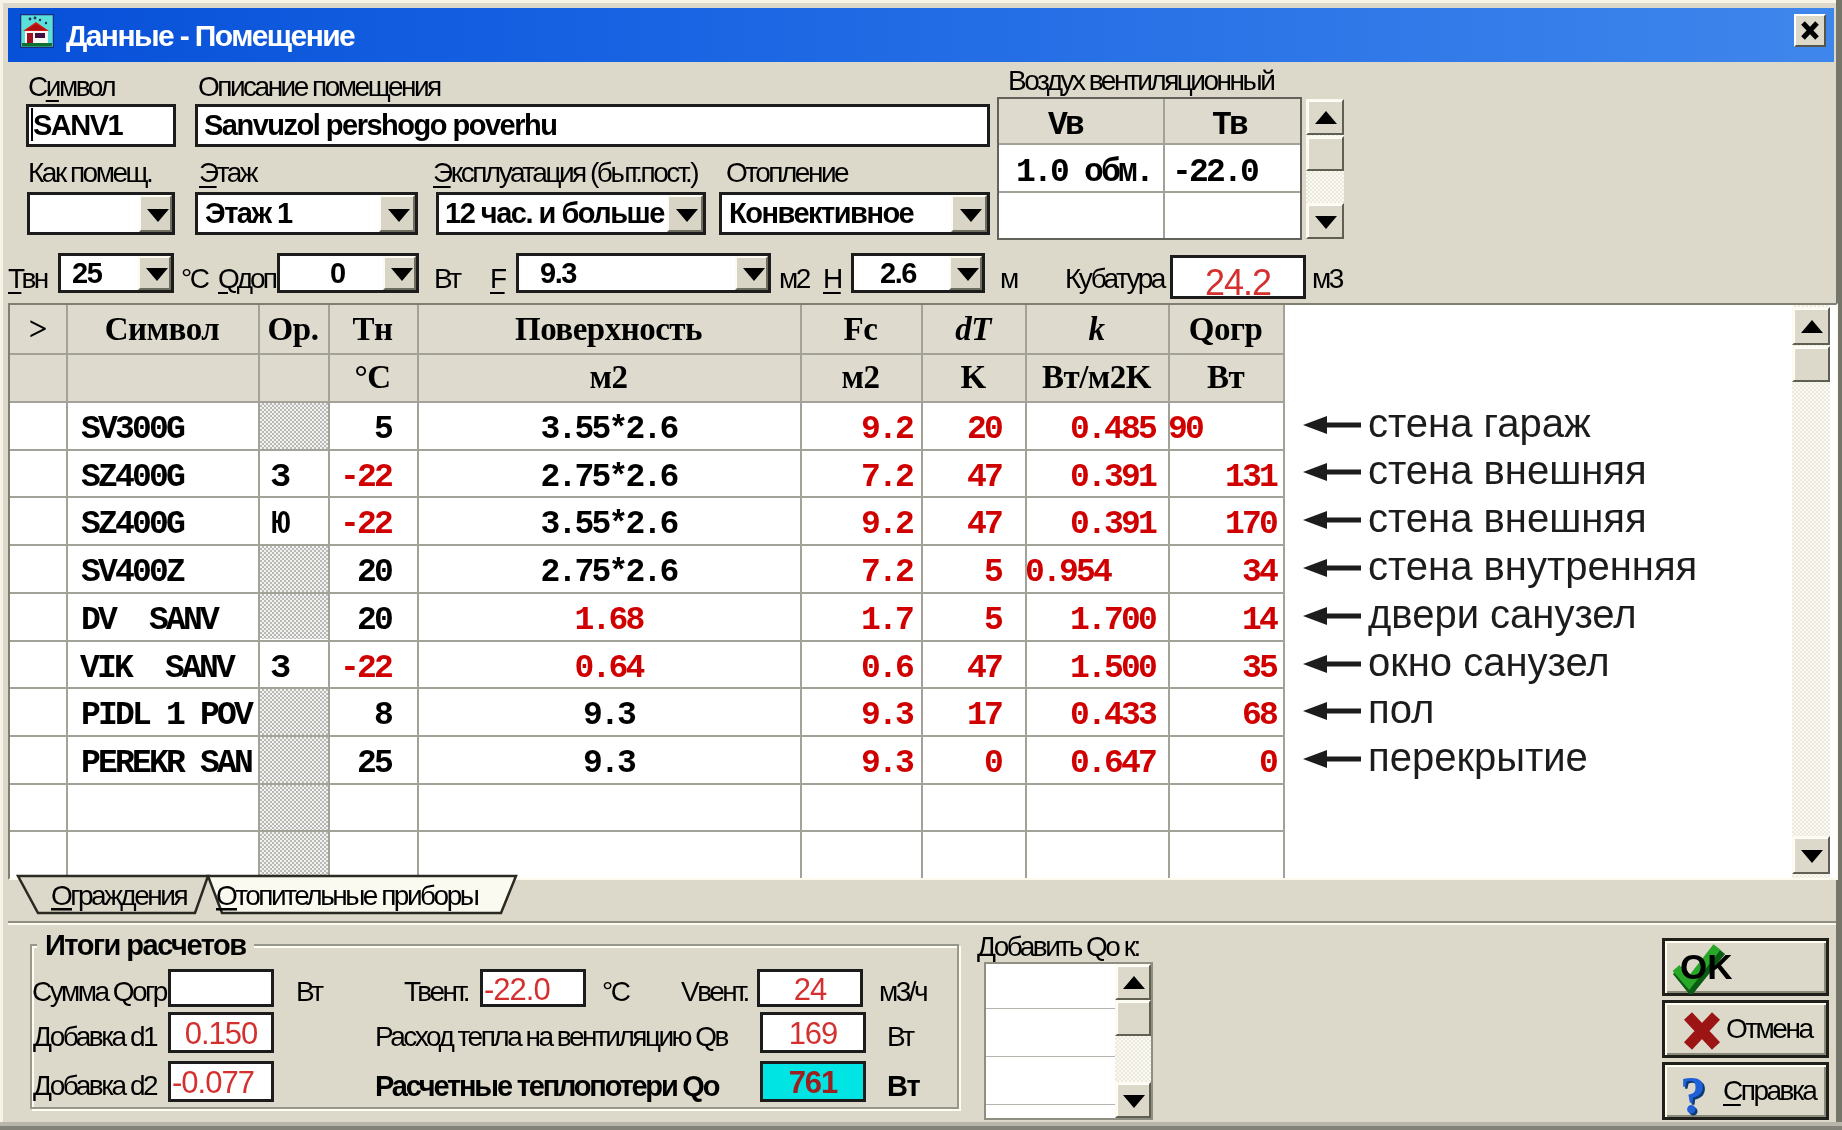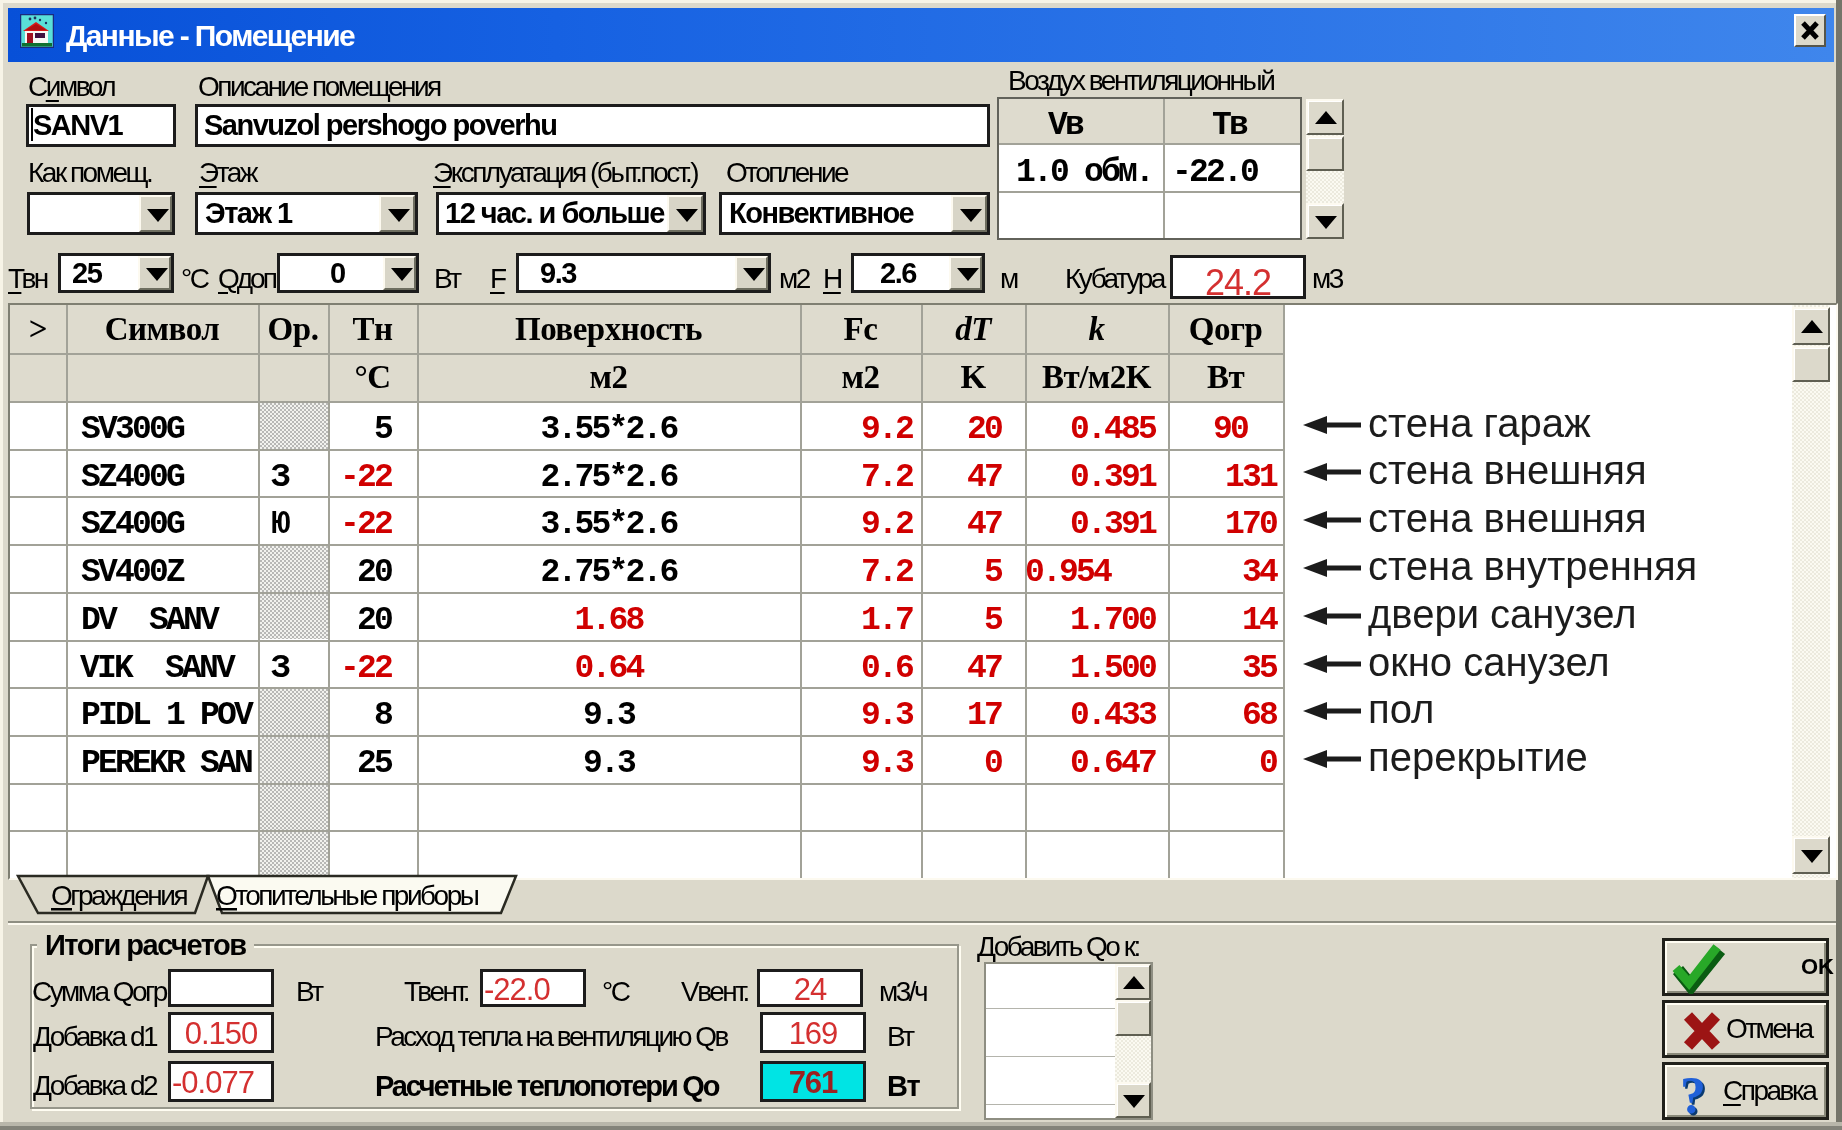--- a/index.html
+++ b/index.html
@@ -189,21 +189,21 @@
     <div class="hdr" style="position:absolute;left:1025px;top:353px;width:143px;height:48px;line-height:48px;text-align:center;">Вт/м2K</div>
     <div class="hdr" style="position:absolute;left:1168px;top:305px;width:115px;height:48px;line-height:48px;text-align:center;">Qогр</div>
     <div class="hdr" style="position:absolute;left:1168px;top:353px;width:115px;height:48px;line-height:48px;text-align:center;">Вт</div>
     <div class="hatch" style="left:260px;top:403px;width:68px;height:45.7px;"></div>
     <div class="mono cell" style="left:66px;top:406px;width:192px;height:47.7px;line-height:47.7px;text-align:left;padding-left:15px;box-sizing:border-box;">SV300G</div>
     <div class="mono cell" style="left:328px;top:406px;width:89px;height:47.7px;line-height:47.7px;text-align:right;padding-right:26px;box-sizing:border-box;">5</div>
     <div class="mono cell" style="left:417px;top:406px;width:383px;height:47.7px;line-height:47.7px;text-align:center;">3.55*2.6</div>
     <div class="mono cell red" style="left:800px;top:406px;width:121px;height:47.7px;line-height:47.7px;text-align:right;padding-right:9px;box-sizing:border-box;">9.2</div>
     <div class="mono cell red" style="left:921px;top:406px;width:104px;height:47.7px;line-height:47.7px;text-align:right;padding-right:24px;box-sizing:border-box;">20</div>
     <div class="mono cell red" style="left:1025px;top:406px;width:143px;height:47.7px;line-height:47.7px;text-align:right;padding-right:13px;box-sizing:border-box;">0.485</div>
-    <div class="mono cell red" style="left:1168px;top:406px;width:115px;height:47.7px;line-height:47.7px;text-align:center;padding-right:7px;box-sizing:border-box;margin-left:8px;">90</div>
+    <div class="mono cell red" style="left:1168px;top:406px;width:115px;height:47.7px;line-height:47.7px;text-align:left;padding-right:7px;box-sizing:border-box;">90</div>
     <div class="mono cell" style="left:66px;top:453.7px;width:192px;height:47.7px;line-height:47.7px;text-align:left;padding-left:15px;box-sizing:border-box;">SZ400G</div>
     <div class="mono cell" style="left:258px;top:453.7px;width:70px;height:47.7px;line-height:47.7px;text-align:left;padding-left:13px;box-sizing:border-box;">З</div>
     <div class="mono cell red" style="left:328px;top:453.7px;width:89px;height:47.7px;line-height:47.7px;text-align:right;padding-right:26px;box-sizing:border-box;">-22</div>
     <div class="mono cell" style="left:417px;top:453.7px;width:383px;height:47.7px;line-height:47.7px;text-align:center;">2.75*2.6</div>
     <div class="mono cell red" style="left:800px;top:453.7px;width:121px;height:47.7px;line-height:47.7px;text-align:right;padding-right:9px;box-sizing:border-box;">7.2</div>
     <div class="mono cell red" style="left:921px;top:453.7px;width:104px;height:47.7px;line-height:47.7px;text-align:right;padding-right:24px;box-sizing:border-box;">47</div>
     <div class="mono cell red" style="left:1025px;top:453.7px;width:143px;height:47.7px;line-height:47.7px;text-align:right;padding-right:13px;box-sizing:border-box;">0.391</div>
     <div class="mono cell red" style="left:1168px;top:453.7px;width:115px;height:47.7px;line-height:47.7px;text-align:right;padding-right:7px;box-sizing:border-box;">131</div>
     <div class="mono cell" style="left:66px;top:501.4px;width:192px;height:47.7px;line-height:47.7px;text-align:left;padding-left:15px;box-sizing:border-box;">SZ400G</div>
     <div class="mono cell" style="left:258px;top:501.4px;width:70px;height:47.7px;line-height:47.7px;text-align:left;padding-left:13px;box-sizing:border-box;">Ю</div>
@@ -362,21 +362,21 @@
 <div class="tri-u" style="left:1123px;top:976px;"></div>
 <div class="sbbtn" style="left:1115px;top:1000px;width:36px;height:36px;"></div>
 <div class="sbbtn" style="left:1115px;top:1082px;width:36px;height:36px;"></div>
 <div class="tri-d" style="left:1123px;top:1095px;"></div>
 
 <div class="btn" style="left:1662px;top:938px;"></div>
 <svg class="abs" style="left:1668px;top:940px;" width="60" height="54" viewBox="0 0 60 54">
   <path d="M10 30 L23 46 L52 10" stroke="#0a5c12" stroke-width="13" fill="none"></path>
   <path d="M8 28 L21 43 L49 7" stroke="#28a828" stroke-width="9" fill="none"></path>
 </svg>
-<div class="lbl b" style="left:1801px;top:950px;font-size:22px;letter-spacing:0px;">OK</div>
+<div class="lbl b" style="left:1680px;top:950px;font-size:35px;letter-spacing:0px;">OK</div>
 
 <div class="btn" style="left:1662px;top:1000px;"></div>
 <svg class="abs" style="left:1680px;top:1008px;" width="44" height="44" viewBox="0 0 44 44">
   <path d="M8 8 L36 38 M36 8 L8 38" stroke="#9c1414" stroke-width="11"></path>
 </svg>
 <div class="lbl" style="left:1726px;top:1012px;">Отмена</div>
 
 <div class="btn" style="left:1662px;top:1062px;"></div>
 <div class="abs" style="left:1680px;top:1066px;font-family:'Liberation Serif',serif;font-weight:bold;font-size:52px;color:#2060d8;text-shadow:2px 2px 0 #0a3a70;">?</div>
 <div class="lbl" style="left:1723px;top:1074px;"><u>С</u>правка</div>

